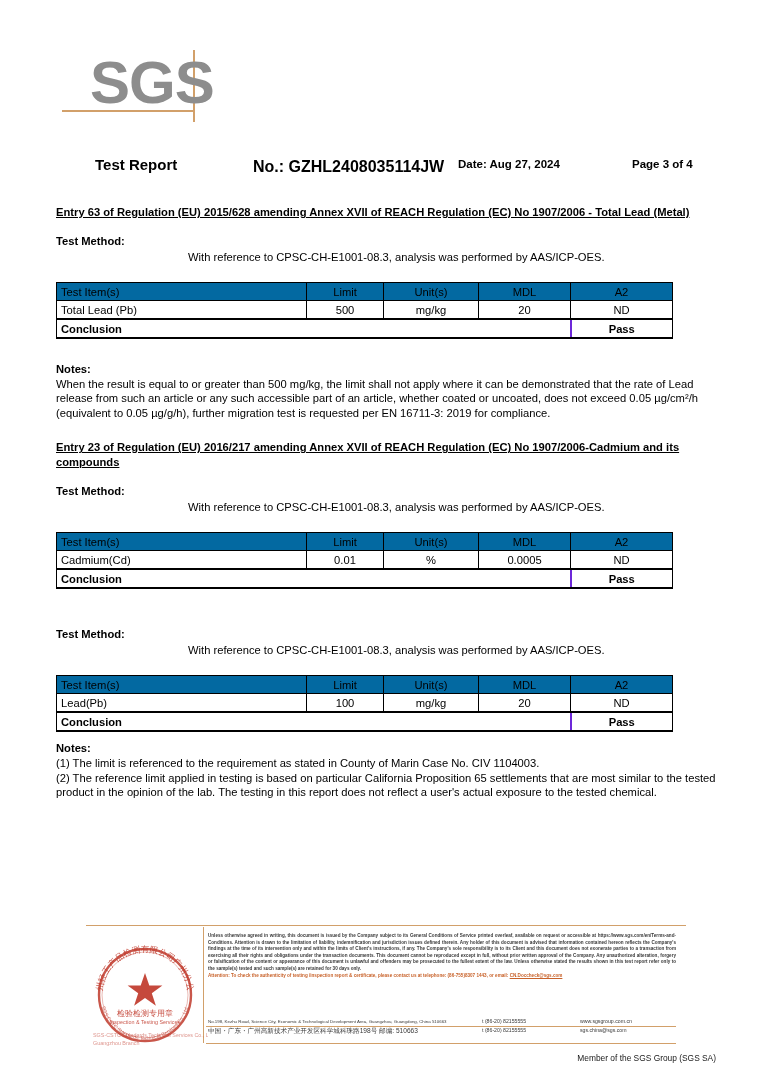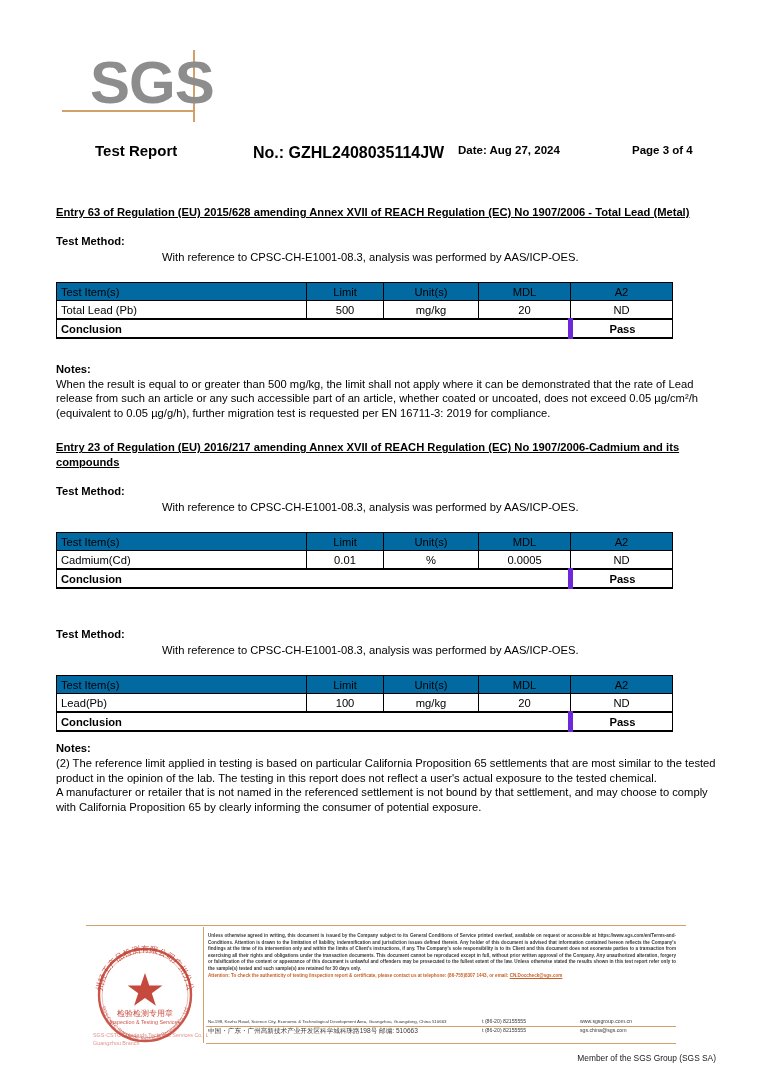--- a/index.html
+++ b/index.html
@@ -56,21 +56,21 @@
     position: absolute;
     left: 193px;
     top: 50px;
     width: 2px;
     height: 72px;
     background: #d2a06a;
   }
   .report-bar {
     position: absolute;
     left: 0;
-    top: 142px;
+    top: 156px;
     width: 693px;
     height: 24px;
     padding-left: 48px;
   }
   .report-title {
     position: absolute;
     left: 95px;
     top: 0;
     font-size: 15px;
     font-weight: bold;
@@ -109,20 +109,21 @@
     font-weight: bold;
     text-decoration: underline;
     line-height: 15px;
     margin: 0;
   }
   .test-method {
     font-size: 11.2px;
     line-height: 15px;
     margin: 0;
     display: flex;
+    gap: 26px;
   }
   .test-method .tm-label {
     font-weight: bold;
     width: 106px;
     flex: 0 0 106px;
   }
   .test-method .tm-value {
     flex: 1;
     margin-top: 16px;
   }
@@ -162,21 +163,21 @@
   tr.conclusion td.concl-label {
     text-align: left;
     border-right: none;
   }
   tr.conclusion td.concl-blank {
     border-left: none;
     border-right: none;
   }
   tr.conclusion td.concl-value {
     text-align: center;
-    border-left: 5px solid #6d28d9;
+    border-left: 2px solid #6d28d9;
   }
 
   .notes-block {
     font-size: 11.2px;
     line-height: 14.6px;
   }
   .notes-title {
     font-weight: bold;
   }
   .notes-line {
@@ -458,22 +459,22 @@
             <td class="concl-blank"></td>
             <td class="concl-value">Pass</td>
           </tr>
         </tbody>
       </table>
 
       <div style="height:9px"></div>
 
       <div class="notes-block">
         <div class="notes-title">Notes:</div>
+        <div class="notes-line">(1) The limit is referenced to the requirement as stated in County of Marin Case No. CIV 1104003.</div>
         <div class="notes-line">(2) The reference limit applied in testing is based on particular California Proposition 65 settlements that are most similar to the tested product in the opinion of the lab. The testing in this report does not reflect a user's actual exposure to the tested chemical.</div>
-        <div class="notes-line">A manufacturer or retailer that is not named in the referenced settlement is not bound by that settlement, and may choose to comply with California Proposition 65 by clearly informing the consumer of potential exposure.</div>
       </div>
     </div>
 
   </div>
 
   <div class="footer">
     <div class="footer-rule-top"></div>
     <div class="footer-vline"></div>
 
     <div class="stamp">

